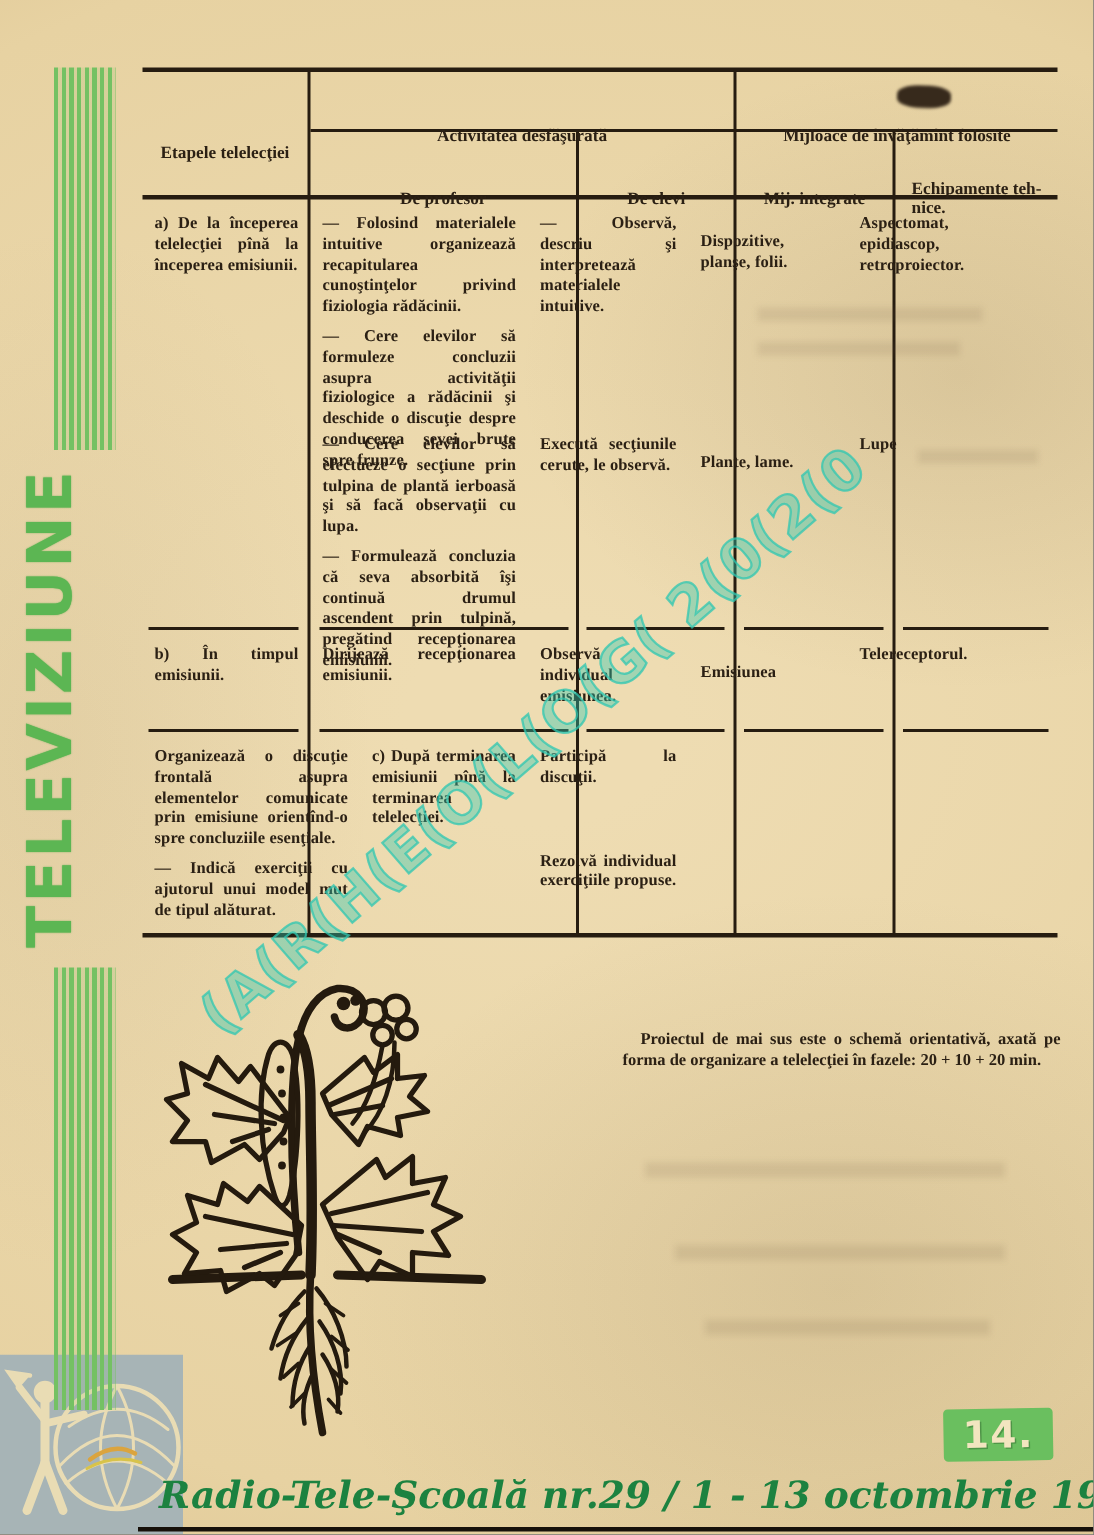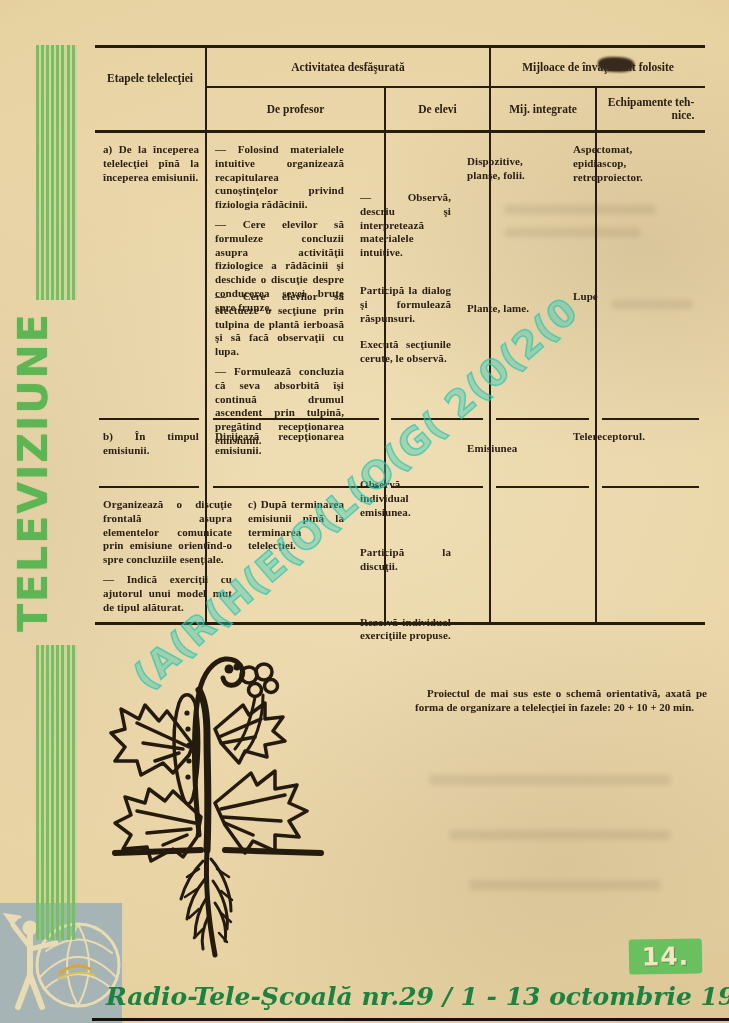--- a/index.html
+++ b/index.html
@@ -24,30 +24,30 @@
     transform: rotate(-90deg); transform-origin: center;
     font-family:"DejaVu Sans", sans-serif; font-weight:bold; font-size:41px;
     letter-spacing:2px; color:#5cb653; text-align:center; line-height:58px;
     text-shadow: 0 0 1px rgba(80,170,70,.9);
   }
   
   .table-area { position:absolute; left:95px; top:45px; width:610px; height:580px; color:#2b2014; }
   .rule { position:absolute; background:#261c10; }
   .hcell {
     position:absolute; display:flex; align-items:center; justify-content:center;
-    text-align:right; font-weight:bold; font-size:11.5px; line-height:13px; padding:4px 5px;
+    text-align:left; font-weight:bold; font-size:11.5px; line-height:13px; padding:4px 5px;margin-top:24px;
   }
   .preline { white-space: pre-line; }
   .band { position:absolute; left:0; width:610px; display:flex; align-items:stretch; }
   .cell { padding:10px 8px 0 8px; font-size:11px; font-weight:bold; line-height:13.8px;
           text-align:justify; letter-spacing:0.1px; }
   .cell p + p { margin-top:6px; }
   .cell p.gap { margin-top:24px; }
   .cell p.gap-xl { margin-top:42px; }
-  .c1 { width:112px;font-family:Liberation Serif, serif; } .c2 { width:145px; } .c3 { width:107px;margin-top:48px; }
+  .c1 { width:112px;font-family:Liberation Serif, serif; } .c2 { width:145px; } .c3 { width:107px; }
   .c4 { width:106px;margin-top:12px; } .c5 { width:109px; }
   .seg { position:absolute; height:2px; background:#261c10; }
   
   .note { position:absolute; left:415px; top:686px; width:292px; font-size:11px; font-weight:bold;
           line-height:14px; text-align:justify; color:#2b2014; text-indent:12px; }
   .footer { position:absolute; left:106px; top:982px; width:570px;
             font-family:"DejaVu Serif", serif; font-style:italic; font-weight:bold;
             font-size:25px; color:#1c8240; white-space:nowrap; }
   .badge { position:absolute; left:629px; top:939px; width:73px; height:35px;
            background:#6abf5f; border-radius:3px; transform:rotate(-1deg);
@@ -103,21 +103,20 @@
     <div class="band" style="top:88px;height:147px">
       <div class="cell c1">
           <p>a) De la începerea telelecţiei pînă la începerea emisiunii.</p>
         </div>
       <div class="cell c2">
         <p>— Folosind materialele intuitive organizează recapitularea cunoştinţelor privind fiziologia rădăcinii.</p>
         <p>— Cere elevilor să formuleze concluzii asupra activităţii fiziologice a rădăcinii şi deschide o discuţie despre conducerea sevei brute spre frunze.</p>
       </div>
       <div class="cell c3">
         <p>— Observă, descriu şi interpretează materialele intuitive.</p>
-        <p class="gap">Participă la dialog şi formulează răspunsuri.</p>
       </div>
       <div class="cell c4">
           <p>Dispozitive, planşe, folii.</p>
         </div>
       <div class="cell c5">
           <p>Aspectomat, epidiascop, retroproiector.</p>
         </div>
     </div>
 
     <div class="band" style="top:235px;height:138px">

